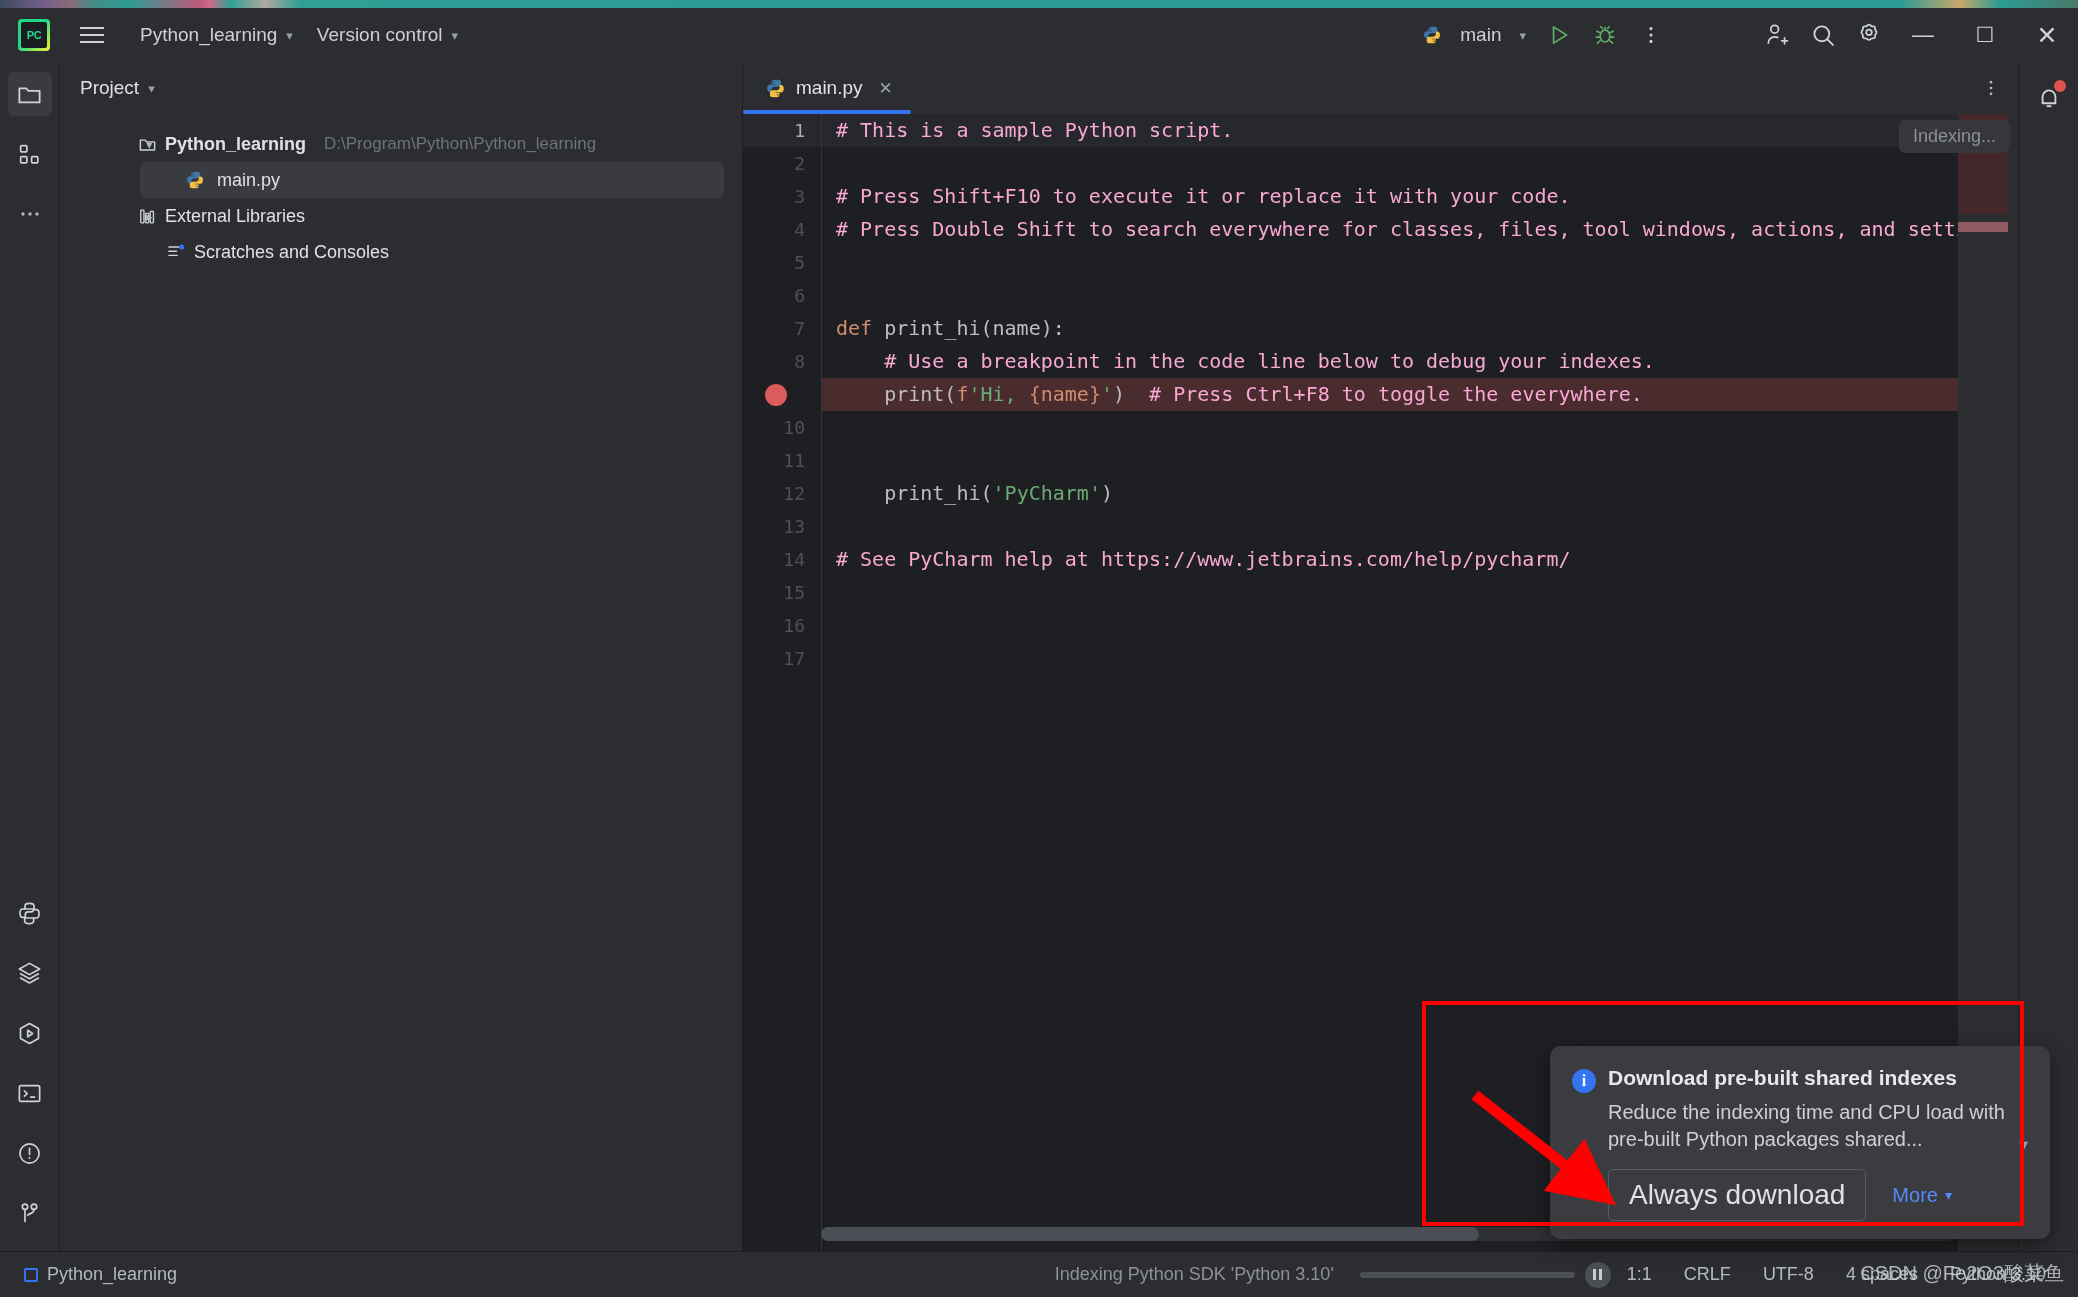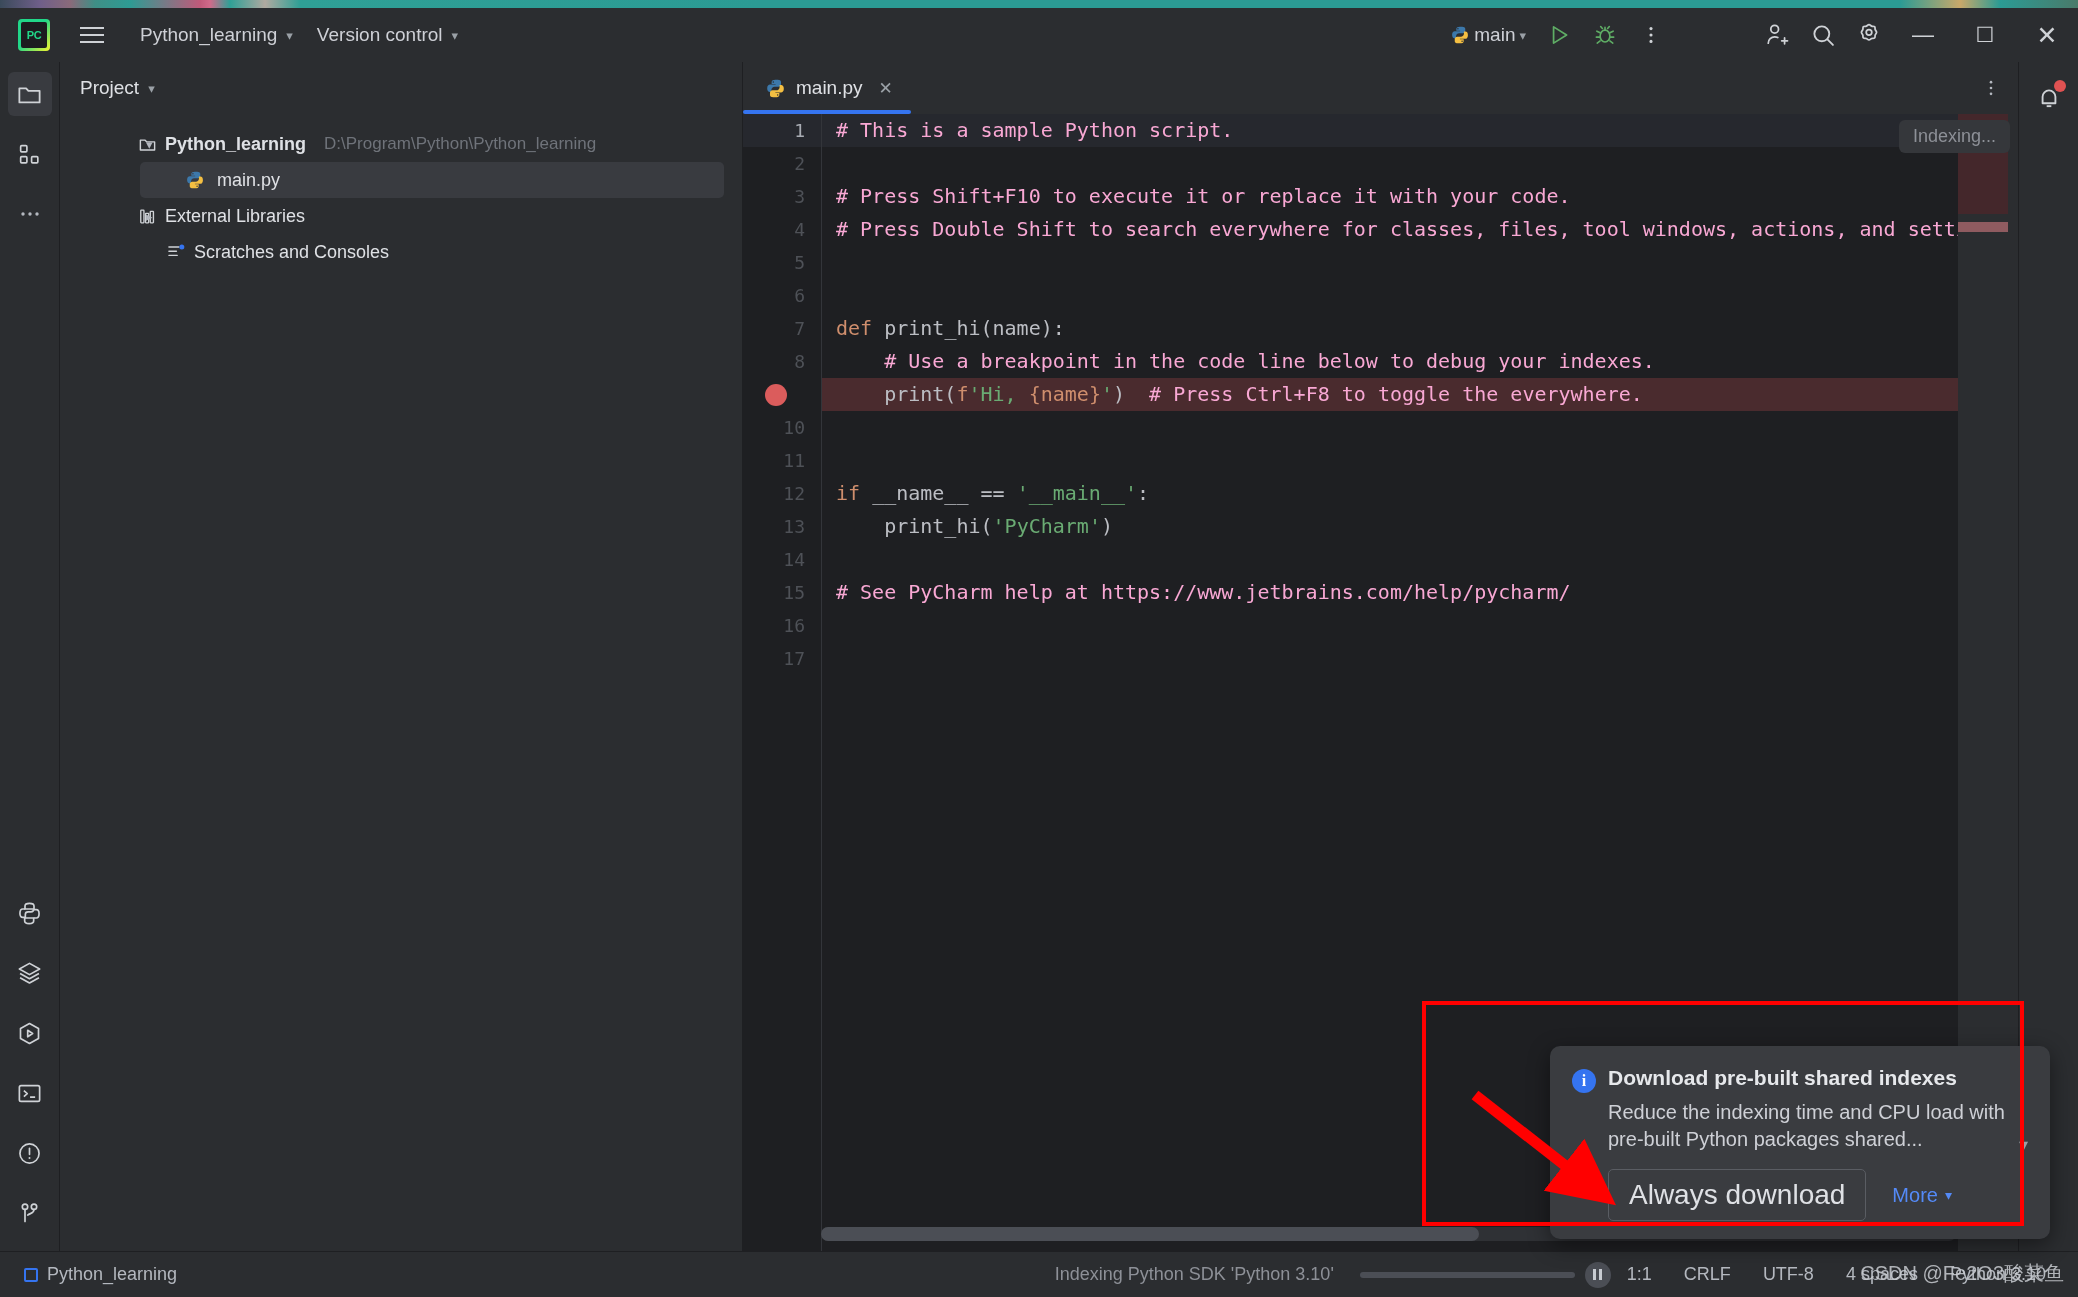--- a/index.html
+++ b/index.html
@@ -44,21 +44,21 @@
   .hamburger { width: 40px; height: 40px; margin: 0 16px 0 8px;
     display:flex; flex-direction: column; justify-content: center; align-items:center; gap:5px; cursor:pointer;}
   .hamburger i { display:block; width: 24px; height: 2px; background: #cfd2d6; }
   .tb-item {
     display: flex; align-items: center; gap: 9px;
     font-size: 19px; color: #ced0d6; padding: 6px 12px; border-radius: 5px; cursor: pointer;
     white-space: nowrap;
   }
   .chev { font-size: 13px; color: #9aa0a6; }
   .tb-spacer { flex: 1; }
-  .run-widget { display:flex; align-items:center; gap: 4px; font-size: 19px; color:#ced0d6;
+  .run-widget { display:flex; align-items:center; gap: 18px; font-size: 19px; color:#ced0d6;
     padding: 5px 10px; border-radius: 6px; cursor:pointer; }
   .pyicon { width: 20px; height: 20px; flex: none; }
   .icobtn { width: 46px; height: 40px; display:flex; align-items:center; justify-content:center; cursor:pointer; border-radius:5px;}
   .winbtn { width: 62px; height: 54px; display:flex; align-items:center; justify-content:center; cursor:pointer;}
   
   .body { flex: 1; display: flex; min-height: 0; }
   .leftbar {
     width: 60px; background: #2b2d30; flex: none;
     display: flex; flex-direction: column; align-items: center; padding-top: 10px;
     border-right: 1px solid #1e1f22;
@@ -401,21 +401,20 @@
             <div class="cl">&nbsp;</div>
             <div class="cl"><span class="cmt"># Press Shift+F10 to execute it or replace it with your code.</span></div>
             <div class="cl"><span class="cmt"># Press Double Shift to search everywhere for classes, files, tool windows, actions, and settings.</span></div>
             <div class="cl">&nbsp;</div>
             <div class="cl">&nbsp;</div>
             <div class="cl"><span class="kw">def </span><span class="fn">print_hi(name):</span></div>
             <div class="cl"><span class="cmt">    # Use a breakpoint in the code line below to debug your indexes.</span></div>
             <div class="cl bphl"><span class="fn">    print(</span><span class="fprefix">f</span><span class="str">'Hi, </span><span class="brace">{name}</span><span class="str">'</span><span class="fn">)  </span><span class="cmt"># Press Ctrl+F8 to toggle the everywhere.</span></div>
             <div class="cl">&nbsp;</div>
             <div class="cl">&nbsp;</div>
-            <div class="cl"><span class="kw">if </span><span class="fn">__name__ == </span><span class="str">'__main__'</span><span class="fn">:</span></div>
             <div class="cl"><span class="fn">    print_hi(</span><span class="str">'PyCharm'</span><span class="fn">)</span></div>
             <div class="cl">&nbsp;</div>
             <div class="cl"><span class="cmt"># See PyCharm help at https://www.jetbrains.com/help/pycharm/</span></div>
             <div class="cl">&nbsp;</div>
           </div>
         <div class="minimap">
           <div class="mm-red" style="top:0;height:100px"></div>
           <div class="mm-bp" style="top:108px"></div>
         </div>
         <div class="hscroll">

